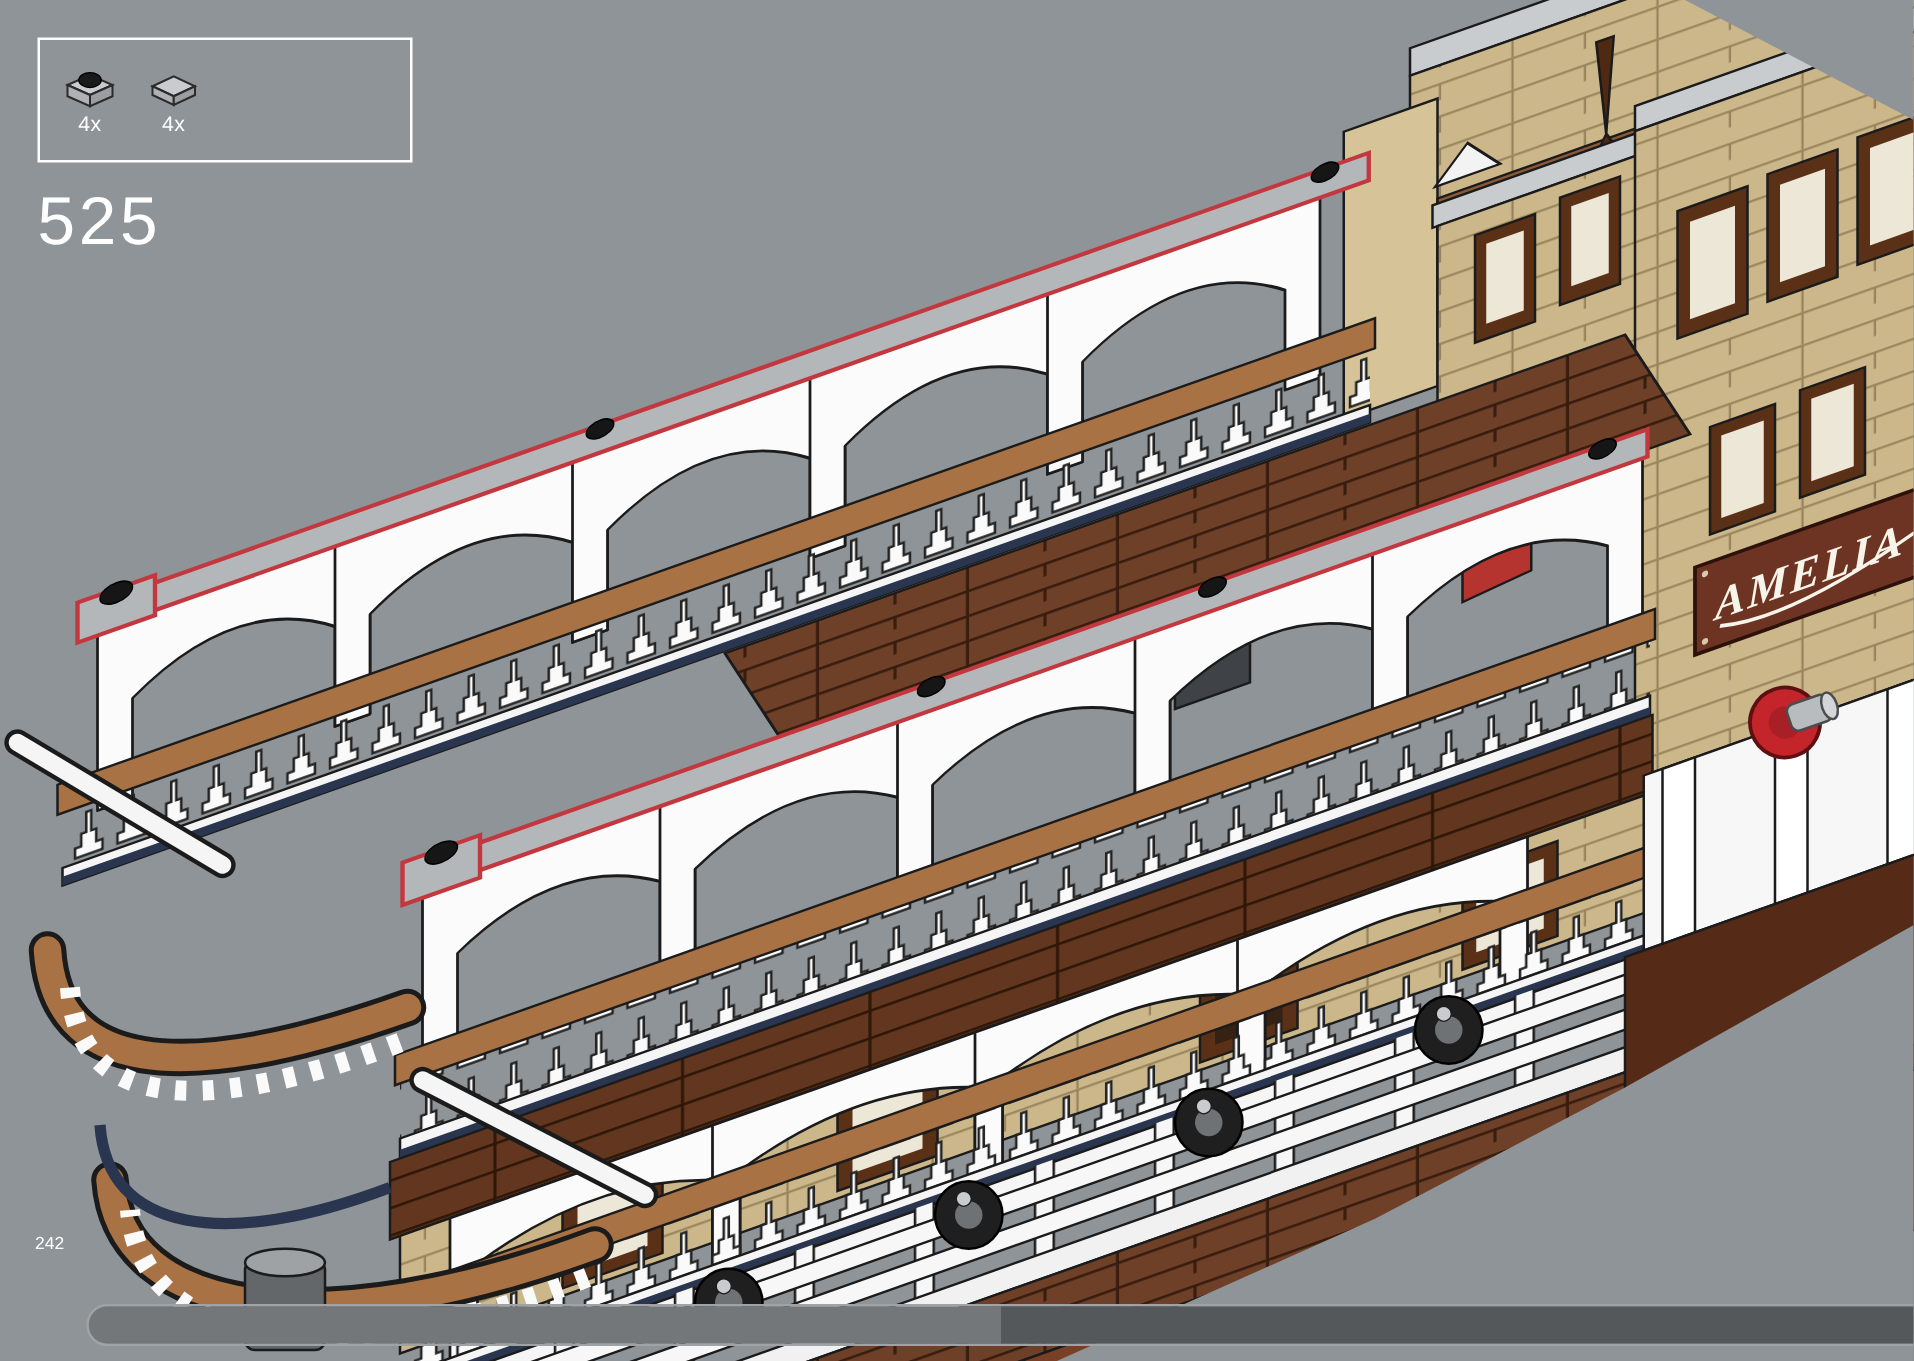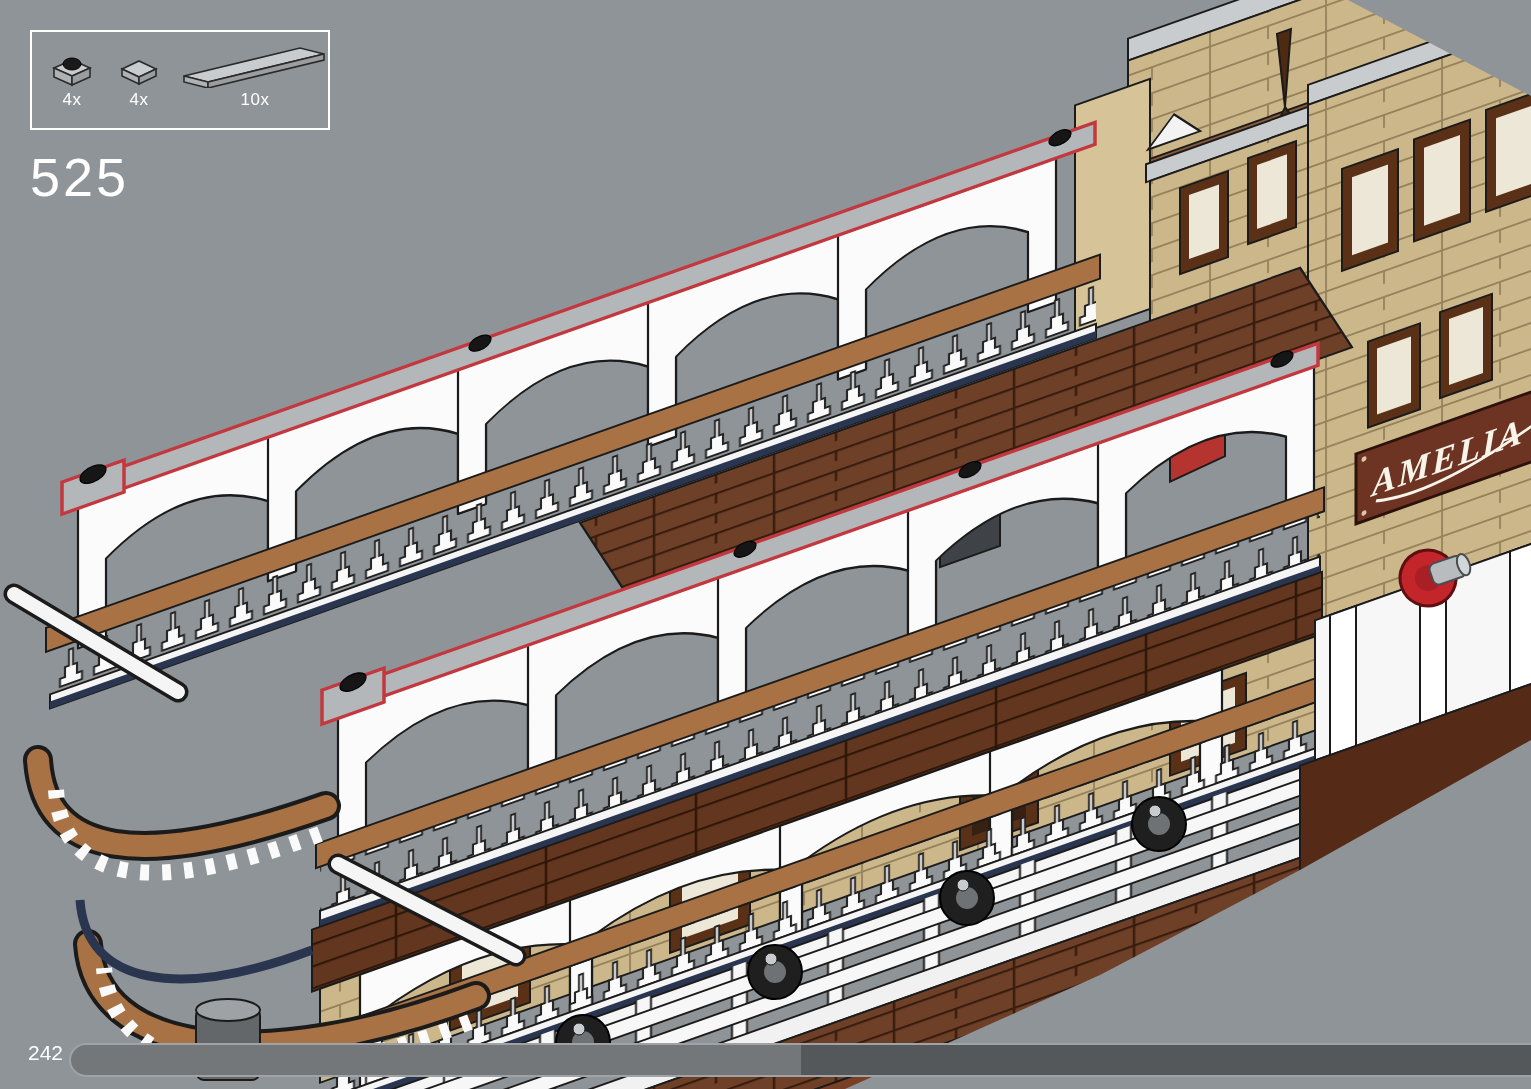--- a/index.html
+++ b/index.html
@@ -9,21 +9,21 @@
   
   #parts-box{position:absolute;left:30px;top:30px;width:300px;height:100px;
              border:2px solid #ffffff;display:flex;align-items:flex-start;
              padding:10px 8px 0 14px;box-sizing:border-box;gap:18px;}
   .part{display:flex;flex-direction:column;align-items:center;}
   .part .count{color:#fff;font-size:17px;margin-top:2px;letter-spacing:.5px;}
   .part svg{display:block;}
   
   #step-number{position:absolute;left:30px;top:146px;color:#fff;
                font-size:54px;font-weight:300;letter-spacing:3px;}
-  #page-number{position:absolute;left:28px;top:1041px;color:#fff;font-size:21px;}
+  #page-number{position:absolute;left:28px;top:986px;color:#fff;font-size:14px;}
   
   #progress-bar{position:absolute;left:69px;top:1043px;right:0;height:30px;
                 border:2px solid #9FA3A6;border-right:none;
                 border-radius:17px 0 0 17px;}
   
   .arcade path{fill:#FBFBFB;stroke:#1b1b1b;stroke-width:2.2;stroke-linejoin:round;}
   .stud{fill:#161616;stroke:#000;stroke-width:1.2;}
   .outl{stroke:#1b1b1b;stroke-width:2;}
   .win rect.frame{fill:#5A3116;stroke:#1b1b1b;stroke-width:2;}
   .win rect.pane{fill:#ECE7D6;stroke:#2b1softc;}
@@ -282,27 +282,19 @@
     <span class="count">4x</span>
   </div>
   <div class="part">
     <svg width="46" height="46" viewBox="0 0 46 46">
       <polygon points="6,27 23,19 40,27 23,35" fill="#C9CCCE" stroke="#2b2b2b" stroke-width="1.6"></polygon>
       <polygon points="6,27 23,35 23,42 6,34" fill="#AFB2B4" stroke="#2b2b2b" stroke-width="1.6"></polygon>
       <polygon points="40,27 23,35 23,42 40,34" fill="#9B9EA0" stroke="#2b2b2b" stroke-width="1.6"></polygon>
     </svg>
     <span class="count">4x</span>
   </div>
-  <div class="part">
-    <svg width="150" height="46" viewBox="0 0 150 46">
-      <polygon points="4,34 120,6 144,12 28,40" fill="#C9CCCE" stroke="#2b2b2b" stroke-width="1.6"></polygon>
-      <polygon points="4,34 28,40 28,46 4,40" fill="#AFB2B4" stroke="#2b2b2b" stroke-width="1.6"></polygon>
-      <polygon points="28,40 144,12 144,18 28,46" fill="#9B9EA0" stroke="#2b2b2b" stroke-width="1.6"></polygon>
-    </svg>
-    <span class="count">10x</span>
-  </div>
 </div>
 
 <div id="step-number">525</div>
 <div id="page-number">242</div>
 <div id="progress-bar" style="background: linear-gradient(to right, rgb(115, 119, 122) 50%, rgb(85, 88, 91) 50%);"></div>
 
 </div>
 
 </body></html>

